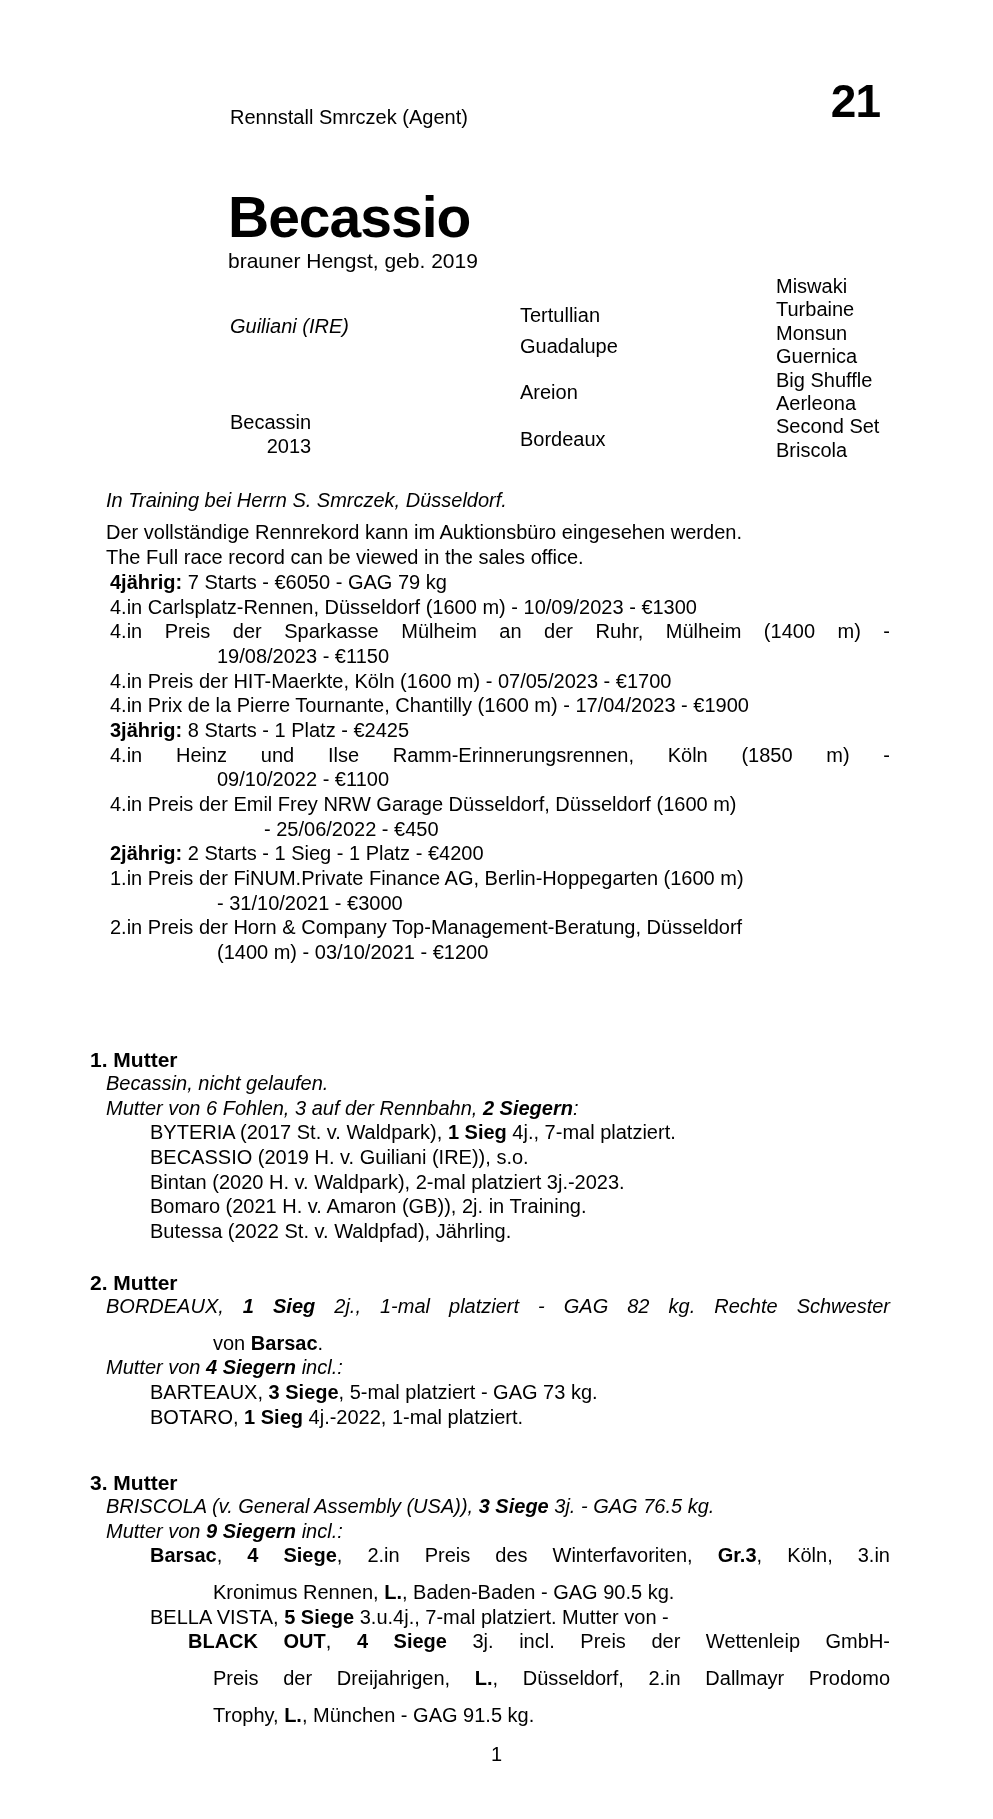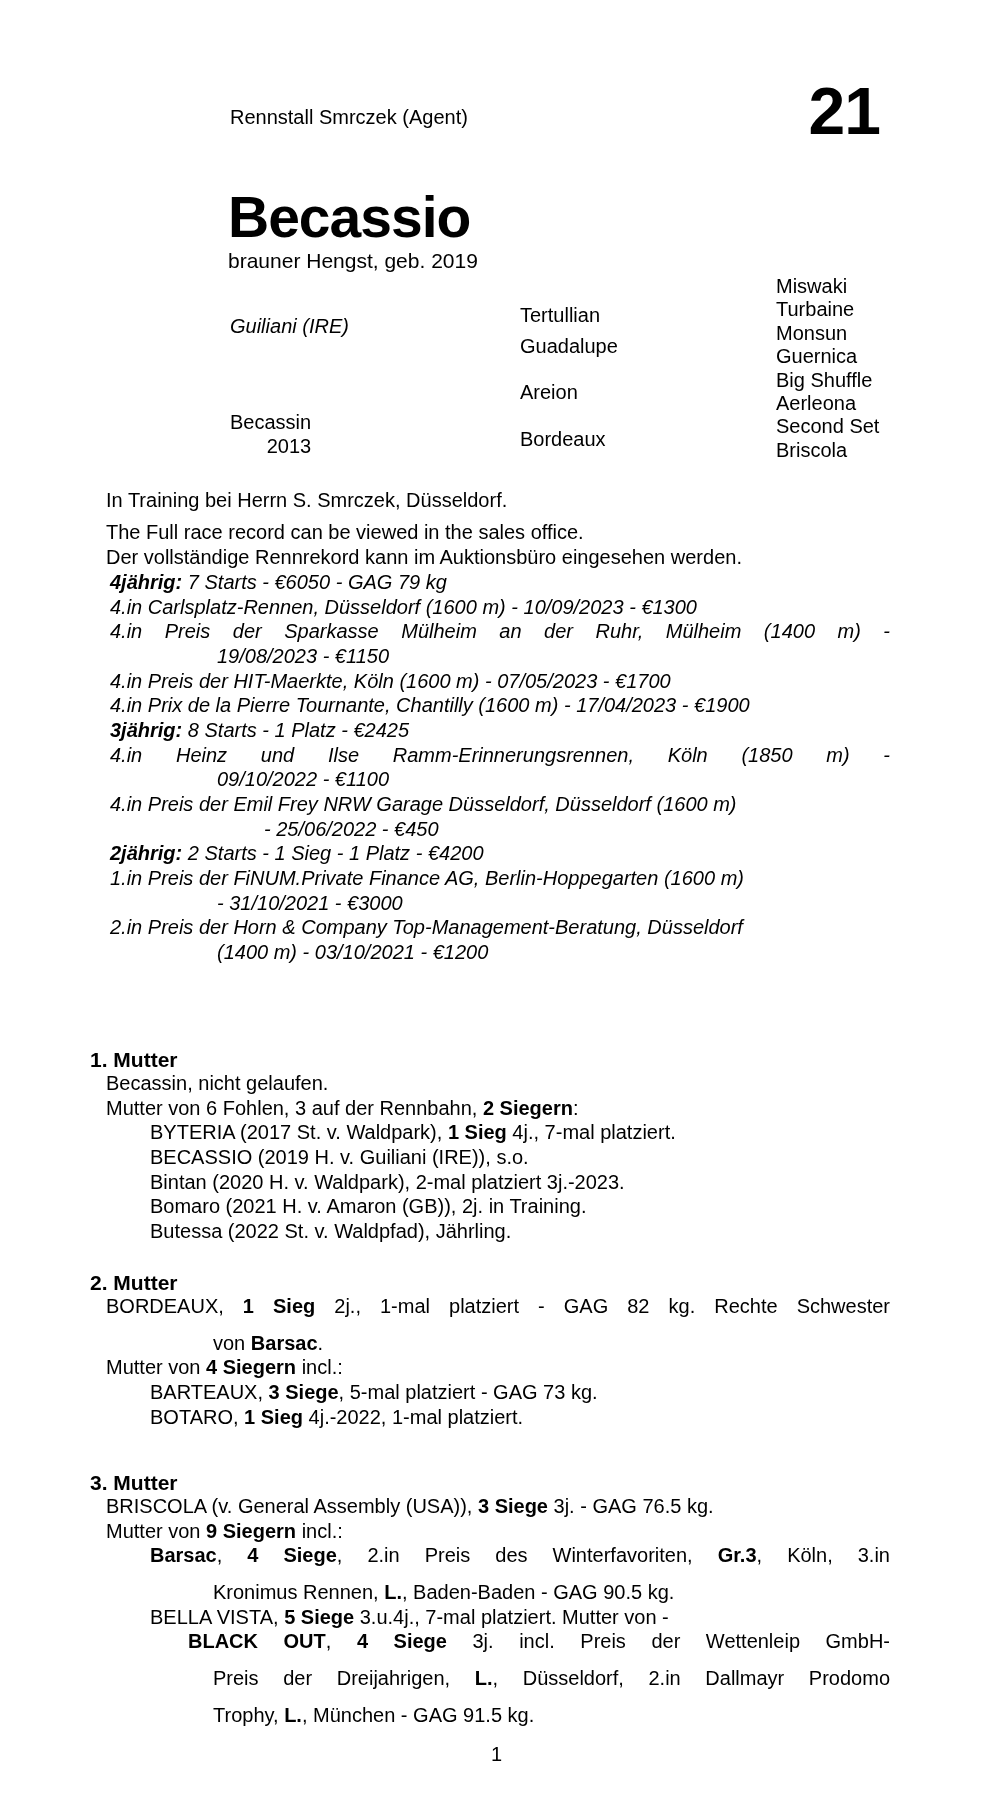--- a/index.html
+++ b/index.html
@@ -4,44 +4,44 @@
 <style>
   html,body{margin:0;padding:0;}
   body{
     width:993px;height:1819px;position:relative;overflow:hidden;
     background:#ffffff;color:#000;
     font-family:"Liberation Sans","DejaVu Sans",sans-serif;
     font-size:20px;
   }
   .abs{position:absolute;}
   .consignor{left:230px;top:106px;}
-  .lot{right:113px;top:78px;font-size:66px;font-weight:bold;line-height:1;letter-spacing:-1px;}
+  .lot{right:113px;top:78px;font-size:46px;font-weight:bold;line-height:1;letter-spacing:-1px;}
   .title{left:228px;top:184px;font-size:57px;font-weight:bold;letter-spacing:-1px;white-space:nowrap;}
   .subtitle{left:228px;top:249px;font-size:21px;}
 
   .ped{white-space:nowrap;}
   .g1a{left:230px;top:315px;font-style:italic;}
   .g1b{left:230px;top:410px;line-height:24px;text-align:right;}
   .g2{left:520px;}
   .g2-0{top:304px}.g2-1{top:335px}.g2-2{top:381px}.g2-3{top:428px}
   .g3{left:776px;top:275px;line-height:23.4px;}
 
   .block{left:90px;width:800px;line-height:24.65px;}
   .training{top:488px;}
   .notice{top:520px;line-height:24.6px;}
   .notice > div{padding-left:16px;}
-  .record{top:570px;font-style:italic;}
+  .record{top:570px;}
   .m1{top:1048px;}
   .m2{top:1271px;}
   .m3{top:1471px;}
   .mhead{font-size:21px;font-weight:bold;line-height:23px;}
 
   .tline{white-space:nowrap;}
   .tline.jst{white-space:normal;text-align:justify;text-align-last:justify;}
-  .i-text{padding-left:16px;}
+  .i-text{padding-left:16px;font-style:italic;}
   .i-entry{padding-left:20px;}
   .i-sub{padding-left:60px;}
   .i-sub2{padding-left:98px;}
   .i-tab{padding-left:127px;}
   .i-tab2{padding-left:174px;}
   .i-cont{padding-left:123px;margin-top:12px;}
 
   .pagenum{left:0;top:1743px;width:993px;text-align:center;}
 </style>
 </head>
@@ -67,22 +67,22 @@
   <div>Monsun</div>
   <div>Guernica</div>
   <div>Big Shuffle</div>
   <div>Aerleona</div>
   <div>Second Set</div>
   <div>Briscola</div>
 </div>
 
 <div class="abs block training i-text">In Training bei Herrn S. Smrczek, Düsseldorf.</div>
 <div class="abs block notice">
+  <div>Der vollständige Rennrekord kann im Auktionsbüro eingesehen werden.</div>
   <div>The Full race record can be viewed in the sales office.</div>
-  <div>Der vollständige Rennrekord kann im Auktionsbüro eingesehen werden.</div>
 </div>
 
 <div class="abs block record">
     <div class="tline i-entry"><b>4jährig:</b> 7 Starts - €6050 - GAG 79 kg</div>
     <div class="tline i-entry">4.in Carlsplatz-Rennen, Düsseldorf (1600 m) - 10/09/2023 - €1300</div>
     <div class="tline i-entry jst">4.in Preis der Sparkasse Mülheim an der Ruhr, Mülheim (1400 m) -</div>
     <div class="tline i-tab">19/08/2023 - €1150</div>
     <div class="tline i-entry">4.in Preis der HIT-Maerkte, Köln (1600 m) - 07/05/2023 - €1700</div>
     <div class="tline i-entry">4.in Prix de la Pierre Tournante, Chantilly (1600 m) - 17/04/2023 - €1900</div>
     <div class="tline i-entry"><b>3jährig:</b> 8 Starts - 1 Platz - €2425</div>

